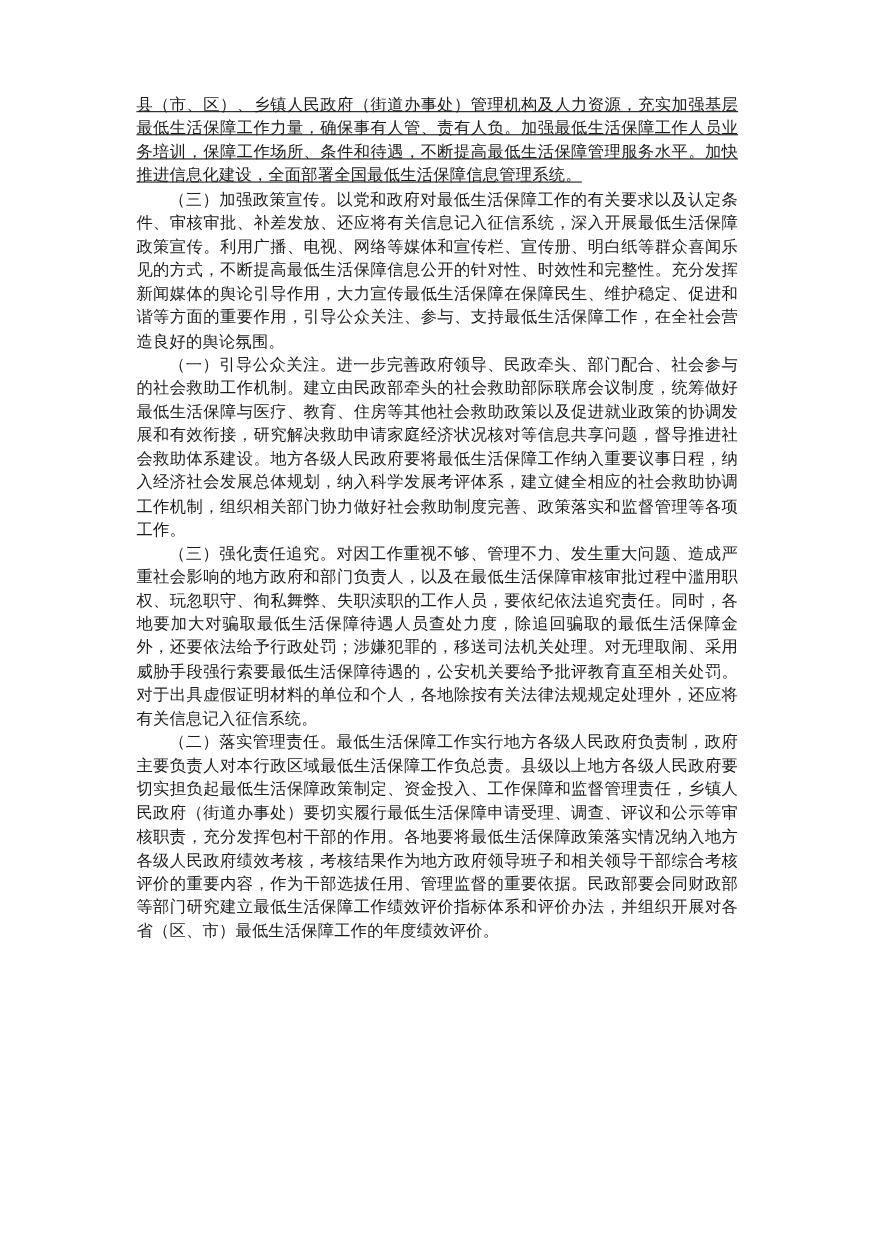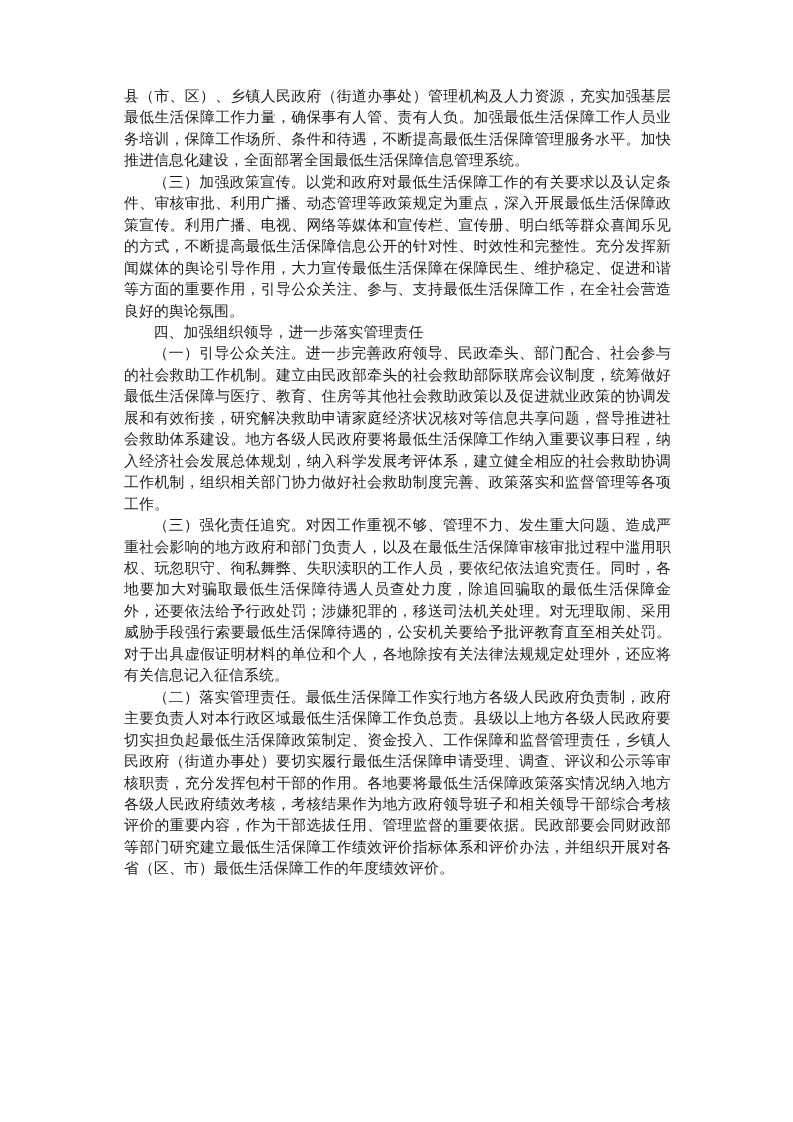--- a/index.html
+++ b/index.html
@@ -25,25 +25,25 @@
     font-size: 14.8px;
     line-height: 21.45px;
     text-align: justify;
     text-justify: inter-ideograph;
     text-indent: 2em;
     letter-spacing: 0.2px;
     word-break: break-all;
   }
   .para.no-indent {
     text-indent: 0;
+    text-decoration: underline;
   }
 </style>
 </head>
 <body>
 
 <div class="page">
   <p class="para no-indent">县（市、区）、乡镇人民政府（街道办事处）管理机构及人力资源，充实加强基层最低生活保障工作力量，确保事有人管、责有人负。加强最低生活保障工作人员业务培训，保障工作场所、条件和待遇，不断提高最低生活保障管理服务水平。加快推进信息化建设，全面部署全国最低生活保障信息管理系统。</p>
-  <p class="para">（三）加强政策宣传。以党和政府对最低生活保障工作的有关要求以及认定条件、审核审批、利用广播、动态管理等政策规定为重点，深入开展最低生活保障政策宣传。利用广播、电视、网络等媒体和宣传栏、宣传册、明白纸等群众喜闻乐见的方式，不断提高最低生活保障信息公开的针对性、时效性和完整性。充分发挥新闻媒体的舆论引导作用，大力宣传最低生活保障在保障民生、维护稳定、促进和谐等方面的重要作用，引导公众关注、参与、支持最低生活保障工作，在全社会营造良好的舆论氛围。</p>
-  <p class="para">四、加强组织领导，进一步落实管理责任</p>
+  <p class="para">（三）加强政策宣传。以党和政府对最低生活保障工作的有关要求以及认定条件、审核审批、补差发放、还应将有关信息记入征信系统，深入开展最低生活保障政策宣传。利用广播、电视、网络等媒体和宣传栏、宣传册、明白纸等群众喜闻乐见的方式，不断提高最低生活保障信息公开的针对性、时效性和完整性。充分发挥新闻媒体的舆论引导作用，大力宣传最低生活保障在保障民生、维护稳定、促进和谐等方面的重要作用，引导公众关注、参与、支持最低生活保障工作，在全社会营造良好的舆论氛围。</p>
   <p class="para">（一）引导公众关注。进一步完善政府领导、民政牵头、部门配合、社会参与的社会救助工作机制。建立由民政部牵头的社会救助部际联席会议制度，统筹做好最低生活保障与医疗、教育、住房等其他社会救助政策以及促进就业政策的协调发展和有效衔接，研究解决救助申请家庭经济状况核对等信息共享问题，督导推进社会救助体系建设。地方各级人民政府要将最低生活保障工作纳入重要议事日程，纳入经济社会发展总体规划，纳入科学发展考评体系，建立健全相应的社会救助协调工作机制，组织相关部门协力做好社会救助制度完善、政策落实和监督管理等各项工作。</p>
   <p class="para">（三）强化责任追究。对因工作重视不够、管理不力、发生重大问题、造成严重社会影响的地方政府和部门负责人，以及在最低生活保障审核审批过程中滥用职权、玩忽职守、徇私舞弊、失职渎职的工作人员，要依纪依法追究责任。同时，各地要加大对骗取最低生活保障待遇人员查处力度，除追回骗取的最低生活保障金外，还要依法给予行政处罚；涉嫌犯罪的，移送司法机关处理。对无理取闹、采用威胁手段强行索要最低生活保障待遇的，公安机关要给予批评教育直至相关处罚。对于出具虚假证明材料的单位和个人，各地除按有关法律法规规定处理外，还应将有关信息记入征信系统。</p>
   <p class="para">（二）落实管理责任。最低生活保障工作实行地方各级人民政府负责制，政府主要负责人对本行政区域最低生活保障工作负总责。县级以上地方各级人民政府要切实担负起最低生活保障政策制定、资金投入、工作保障和监督管理责任，乡镇人民政府（街道办事处）要切实履行最低生活保障申请受理、调查、评议和公示等审核职责，充分发挥包村干部的作用。各地要将最低生活保障政策落实情况纳入地方各级人民政府绩效考核，考核结果作为地方政府领导班子和相关领导干部综合考核评价的重要内容，作为干部选拔任用、管理监督的重要依据。民政部要会同财政部等部门研究建立最低生活保障工作绩效评价指标体系和评价办法，并组织开展对各省（区、市）最低生活保障工作的年度绩效评价。</p>
 </div>
 
 </body></html>

